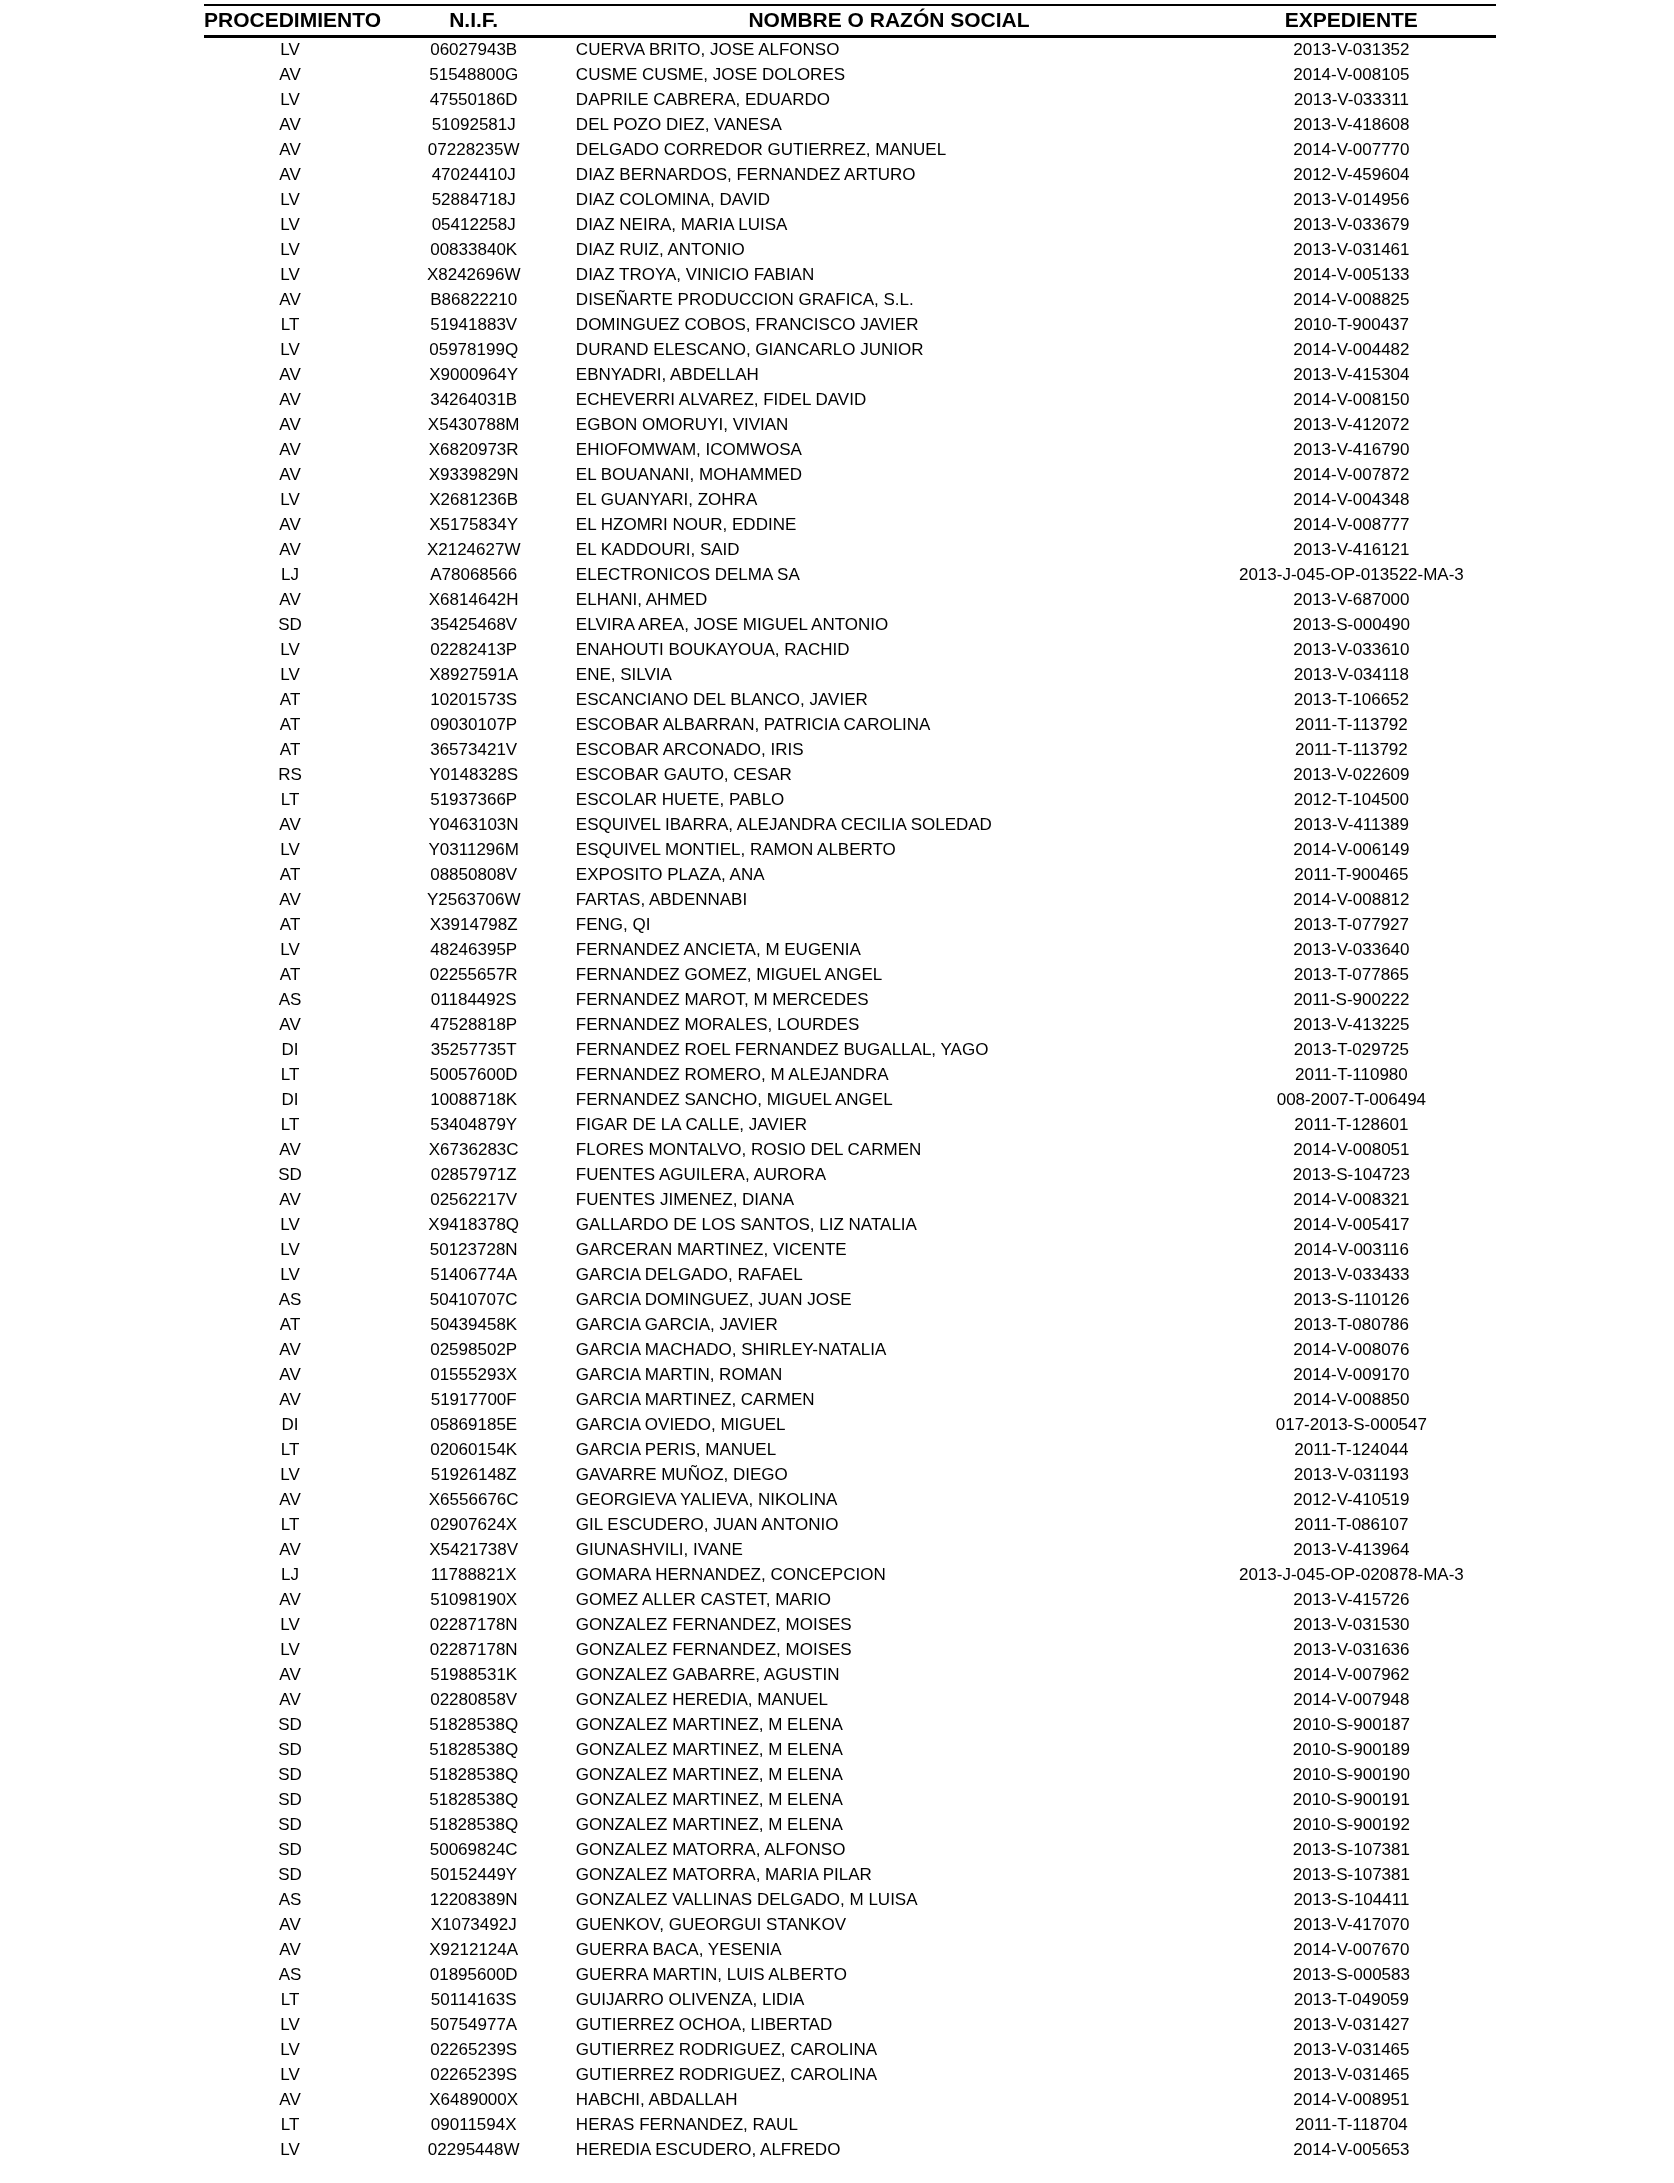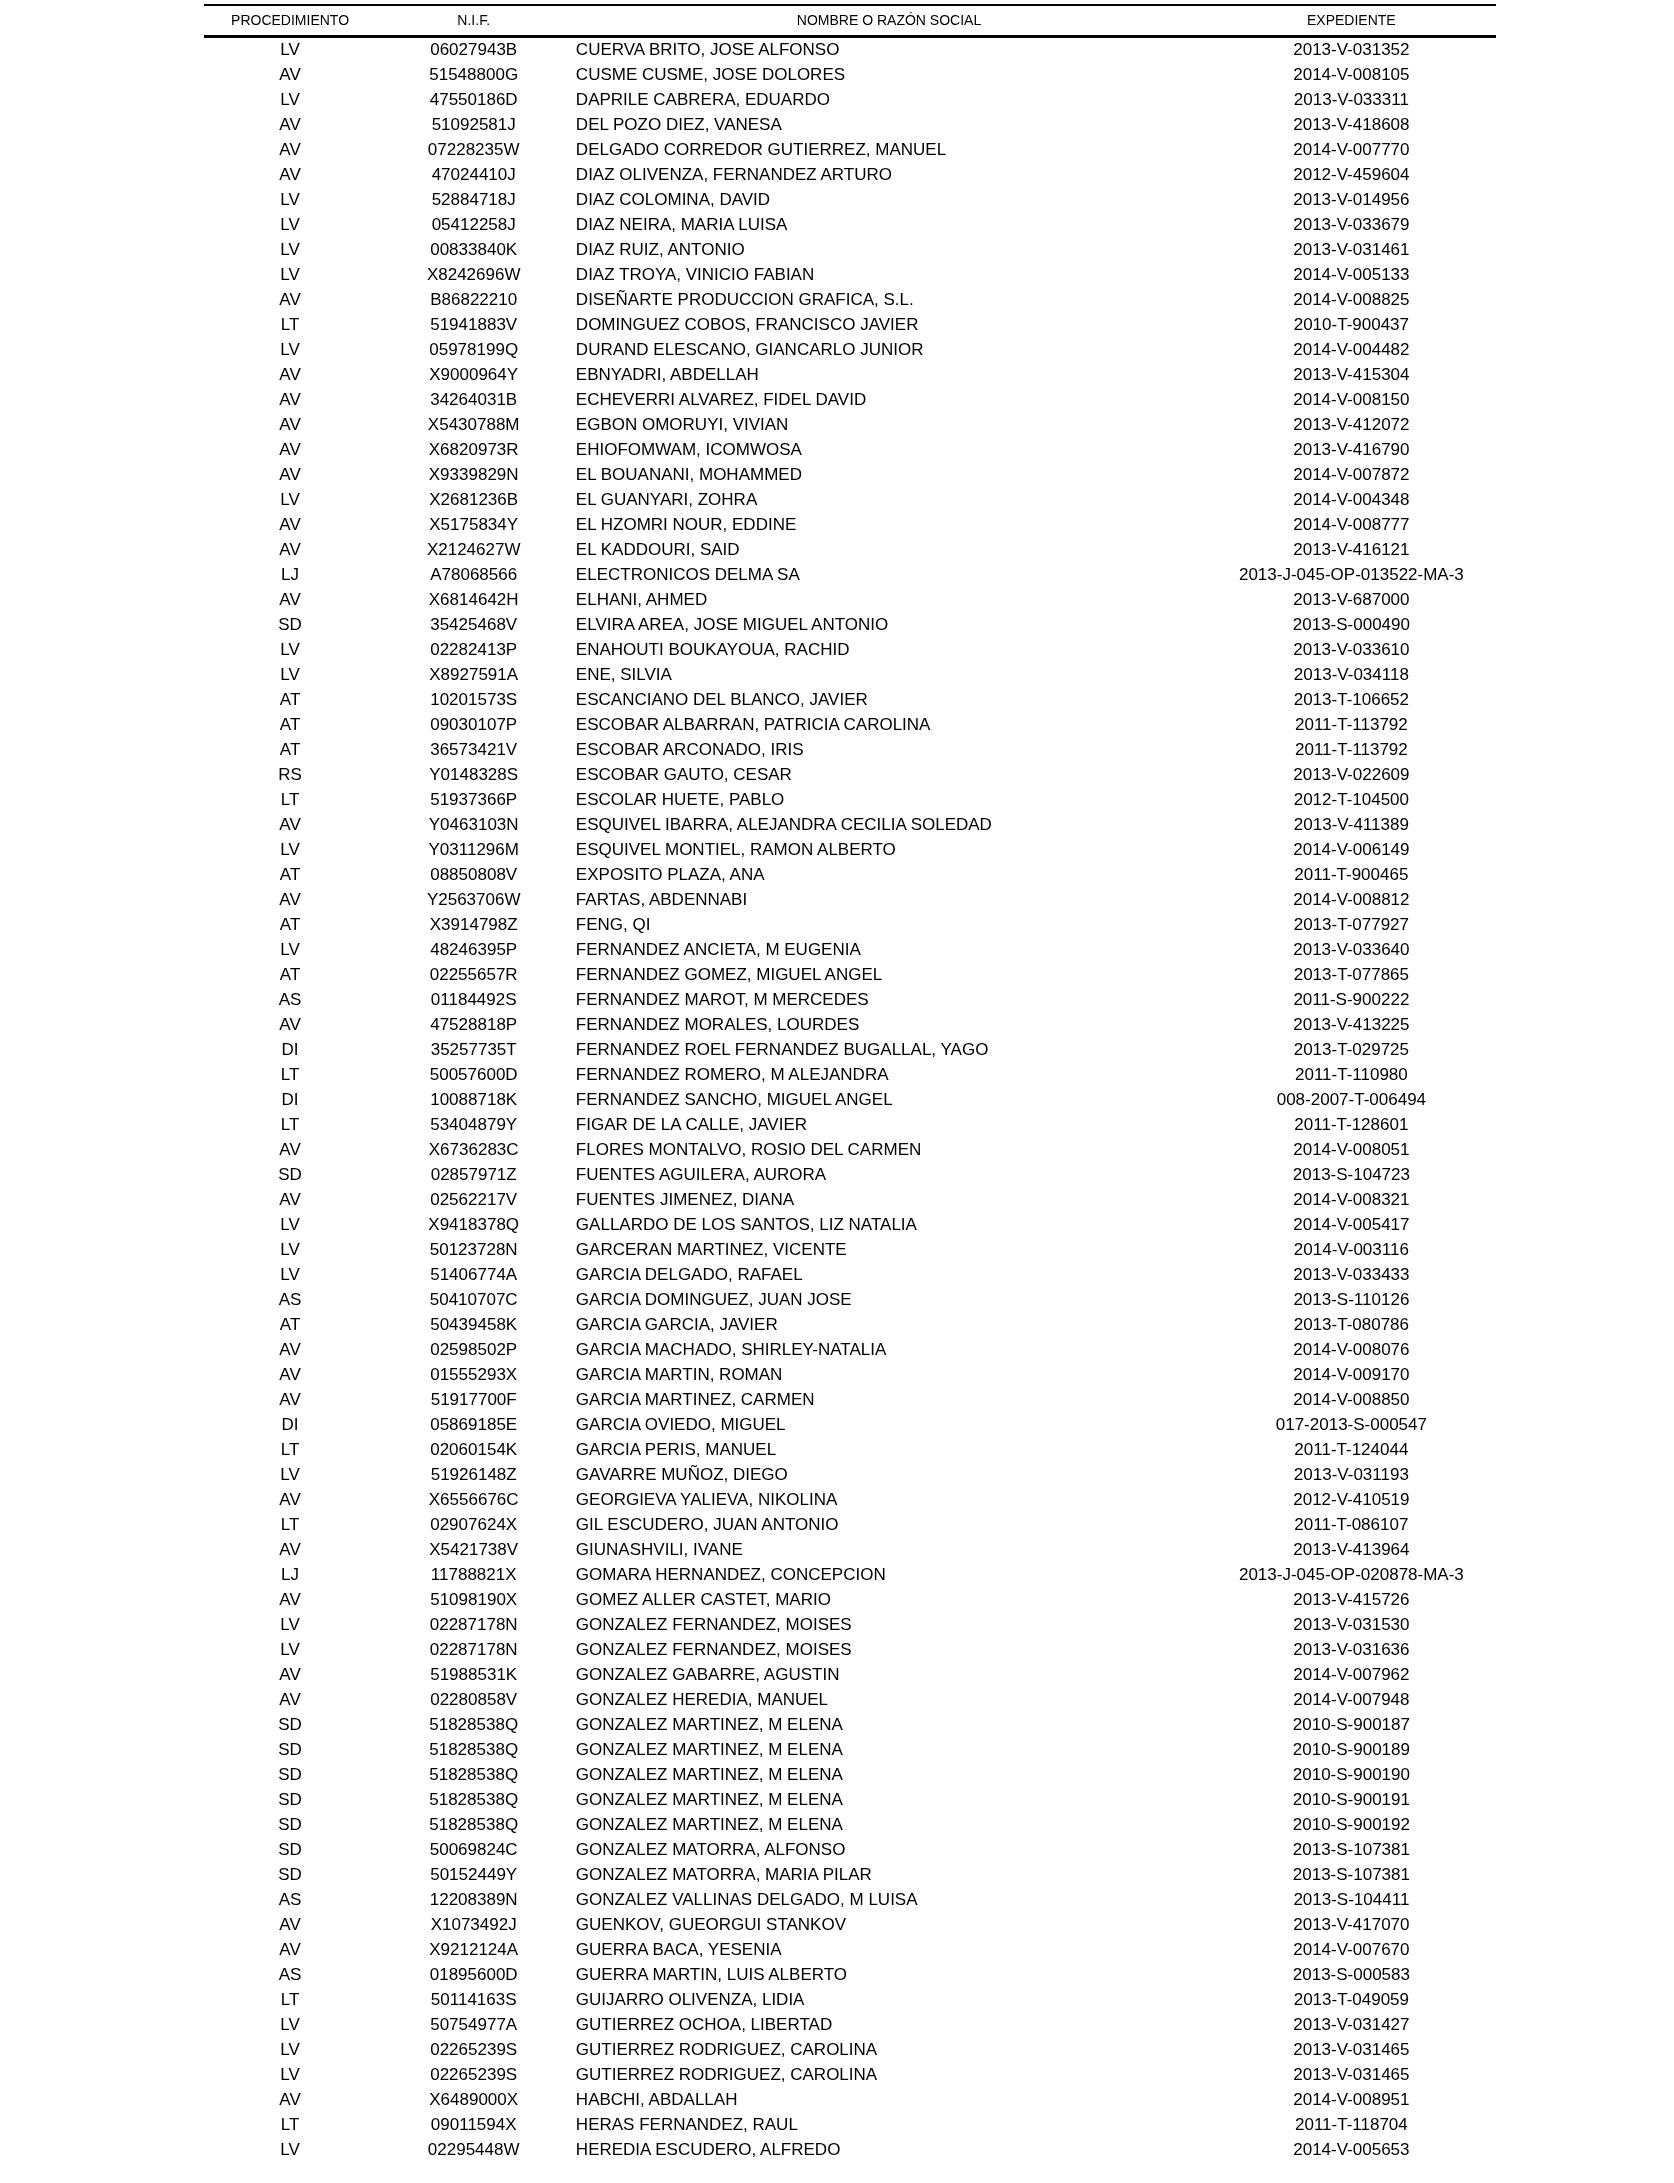--- a/index.html
+++ b/index.html
@@ -25,22 +25,22 @@
   }
   table.records col.c-proc       { width: 172px; }
   table.records col.c-nif        { width: 195px; }
   table.records col.c-nombre     { width: 635px; }
   table.records col.c-expediente { width: 289px; }
 
   thead th {
     border-top: 2.3px solid #000;
     border-bottom: 3.1px solid #000;
     height: 29px;
-    font-size: 14px;
-    font-weight: normal;
+    font-size: 21px;
+    font-weight: bold;
     text-align: center;
     vertical-align: middle;
     padding: 0;
     white-space: nowrap;
   }
   tbody td {
     height: 25px;
     font-size: 17px;
     vertical-align: middle;
     padding: 0;
@@ -98,21 +98,21 @@
         </tr>
         <tr>
           <td class="col-proc">AV</td>
           <td class="col-nif">07228235W</td>
           <td class="col-nombre">DELGADO CORREDOR GUTIERREZ, MANUEL</td>
           <td class="col-expediente">2014-V-007770</td>
         </tr>
         <tr>
           <td class="col-proc">AV</td>
           <td class="col-nif">47024410J</td>
-          <td class="col-nombre">DIAZ OLIVENZA, FERNANDEZ ARTURO</td>
+          <td class="col-nombre">DIAZ BERNARDOS, FERNANDEZ ARTURO</td>
           <td class="col-expediente">2012-V-459604</td>
         </tr>
         <tr>
           <td class="col-proc">LV</td>
           <td class="col-nif">52884718J</td>
           <td class="col-nombre">DIAZ COLOMINA, DAVID</td>
           <td class="col-expediente">2013-V-014956</td>
         </tr>
         <tr>
           <td class="col-proc">LV</td>

